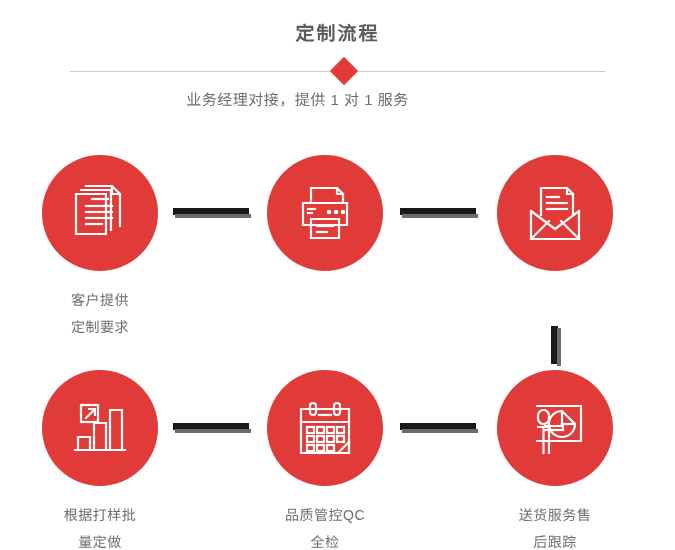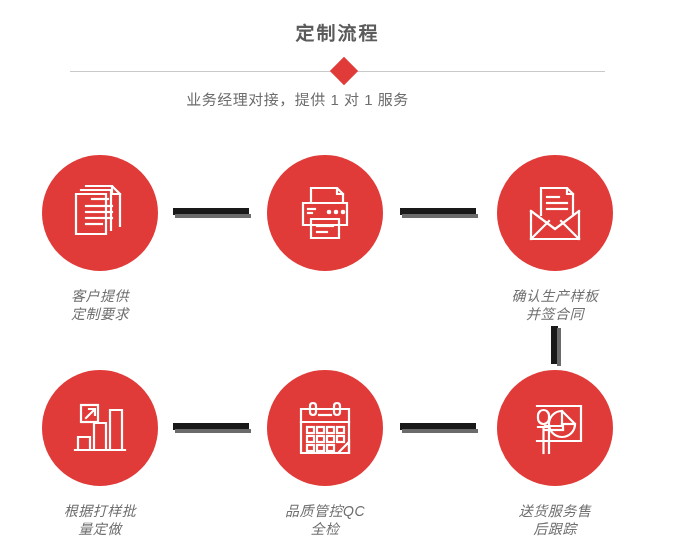--- a/index.html
+++ b/index.html
@@ -100,25 +100,24 @@
     align-items: center;
     justify-content: center;
   }
   .circle svg {
     display: block;
   }
   .step-label {
     margin-top: 16px;
     font-size: 14px;
     color: #6f6f6f;
-    line-height: 18px;
+    line-height: 27px;
     letter-spacing: 0.5px;
     white-space: pre-line;
     text-align: center;
-    font-style: italic;
   }
 
   
   .connector-h {
     position: absolute;
     width: 76px;
     height: 9px;
   }
   .connector-h .bar {
     position: absolute;
@@ -231,22 +230,20 @@
           <line x1="24" y1="16" x2="36" y2="16"></line>
           <line x1="24" y1="22" x2="44" y2="22"></line>
           <line x1="24" y1="28" x2="44" y2="28"></line>
           <path d="M8 30 L32 48 L56 30"></path>
           <path d="M8 30 V58 H56 V30"></path>
           <path d="M8 58 L26 40"></path>
           <path d="M56 58 L38 40"></path>
         </svg>
       </span>
     </div>
-    <div class="step-label">确认生产样板
-并签合同</div>
   </div>
 
   <div class="step step-r2 col-1">
     <div class="circle">
       <span>
         <svg width="64" height="64" viewBox="0 0 64 64" fill="none" stroke="#ffffff" stroke-width="2.2" stroke-linecap="square" stroke-linejoin="miter">
           <rect x="13" y="9" width="17" height="17"></rect>
           <path d="M18 22 L26 14"></path>
           <path d="M21 13 H27 V19"></path>
           <path d="M10 41 H22 V54 H10 Z"></path>

